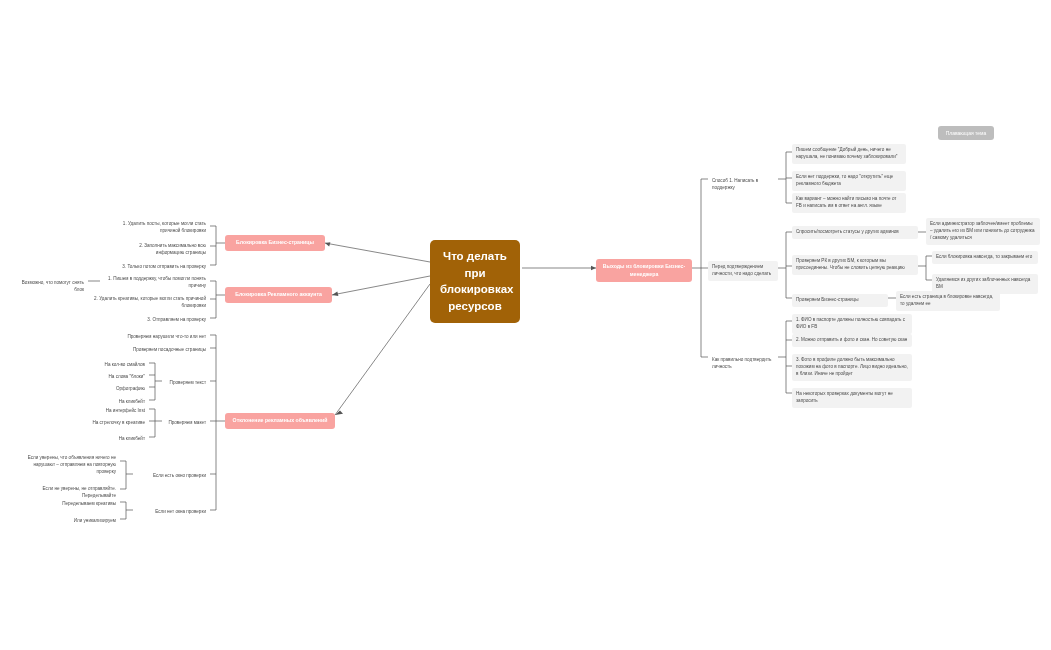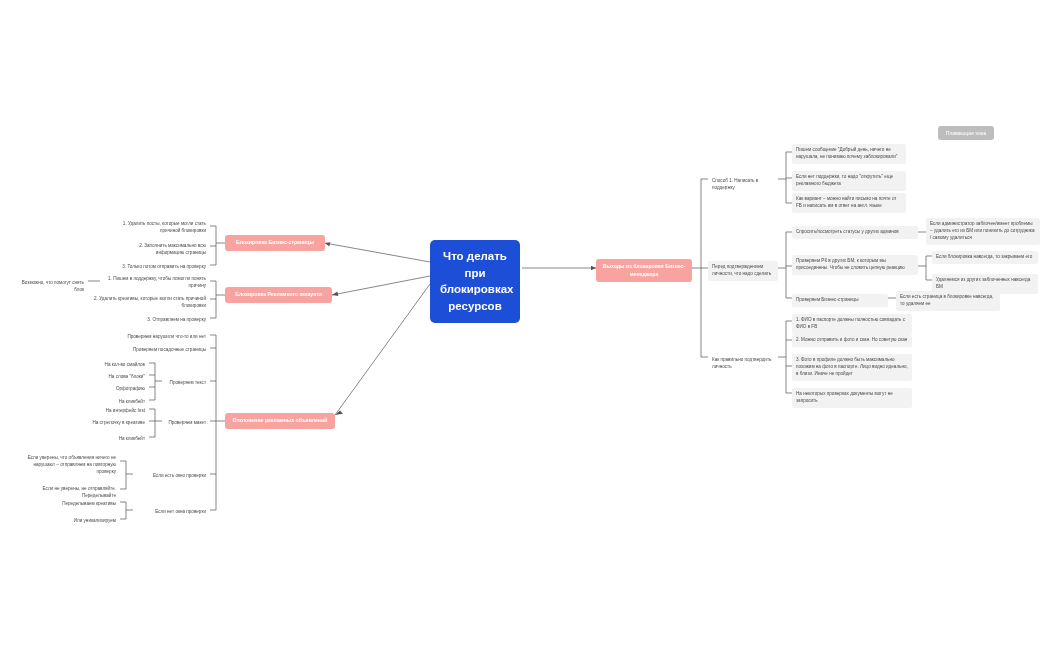--- a/index.html
+++ b/index.html
@@ -9,21 +9,21 @@
     font-family: "Liberation Sans", sans-serif;
     overflow: hidden;
   }
   #canvas { position: relative; width: 1051px; height: 650px; }
   svg.links { position: absolute; inset: 0; width: 1051px; height: 650px; pointer-events: none; }
 
   .node { position: absolute; }
 
   
   .root {
-    background: #1d4ed8;
+    background: #a16207;
     color: #ffffff;
     font-size: 11.5px;
     font-weight: bold;
     line-height: 1.45;
     text-align: center;
     border-radius: 5px;
     padding: 8px 10px;
     width: 90px;
     left: 430px; top: 240px;
   }

